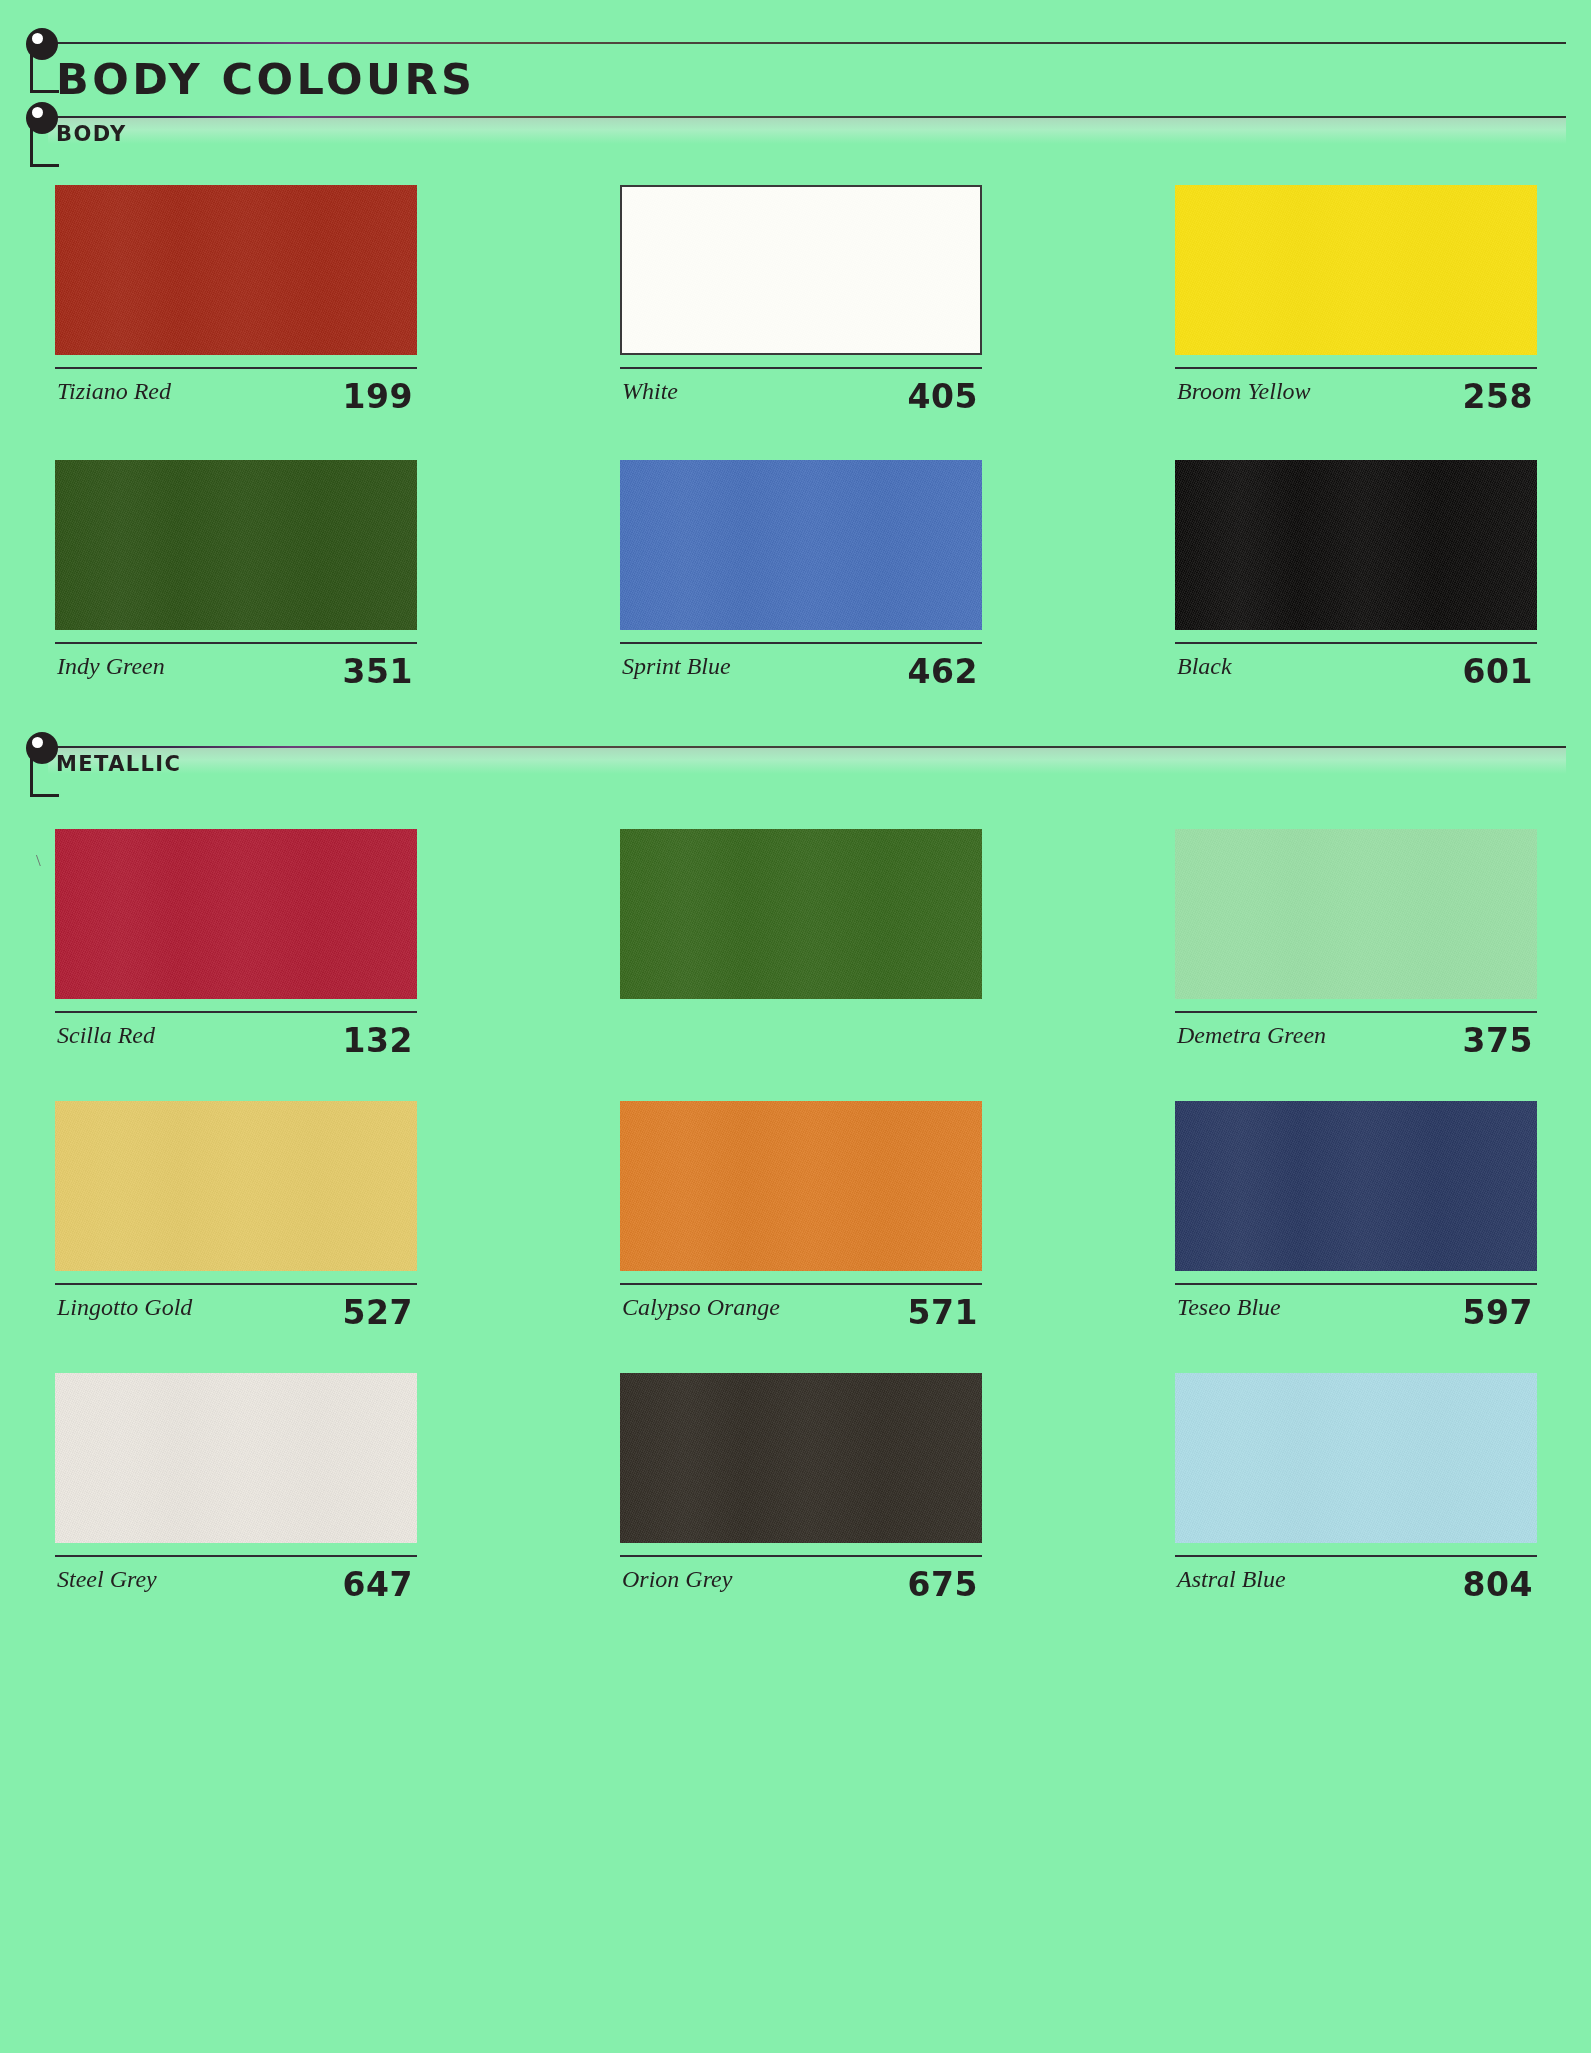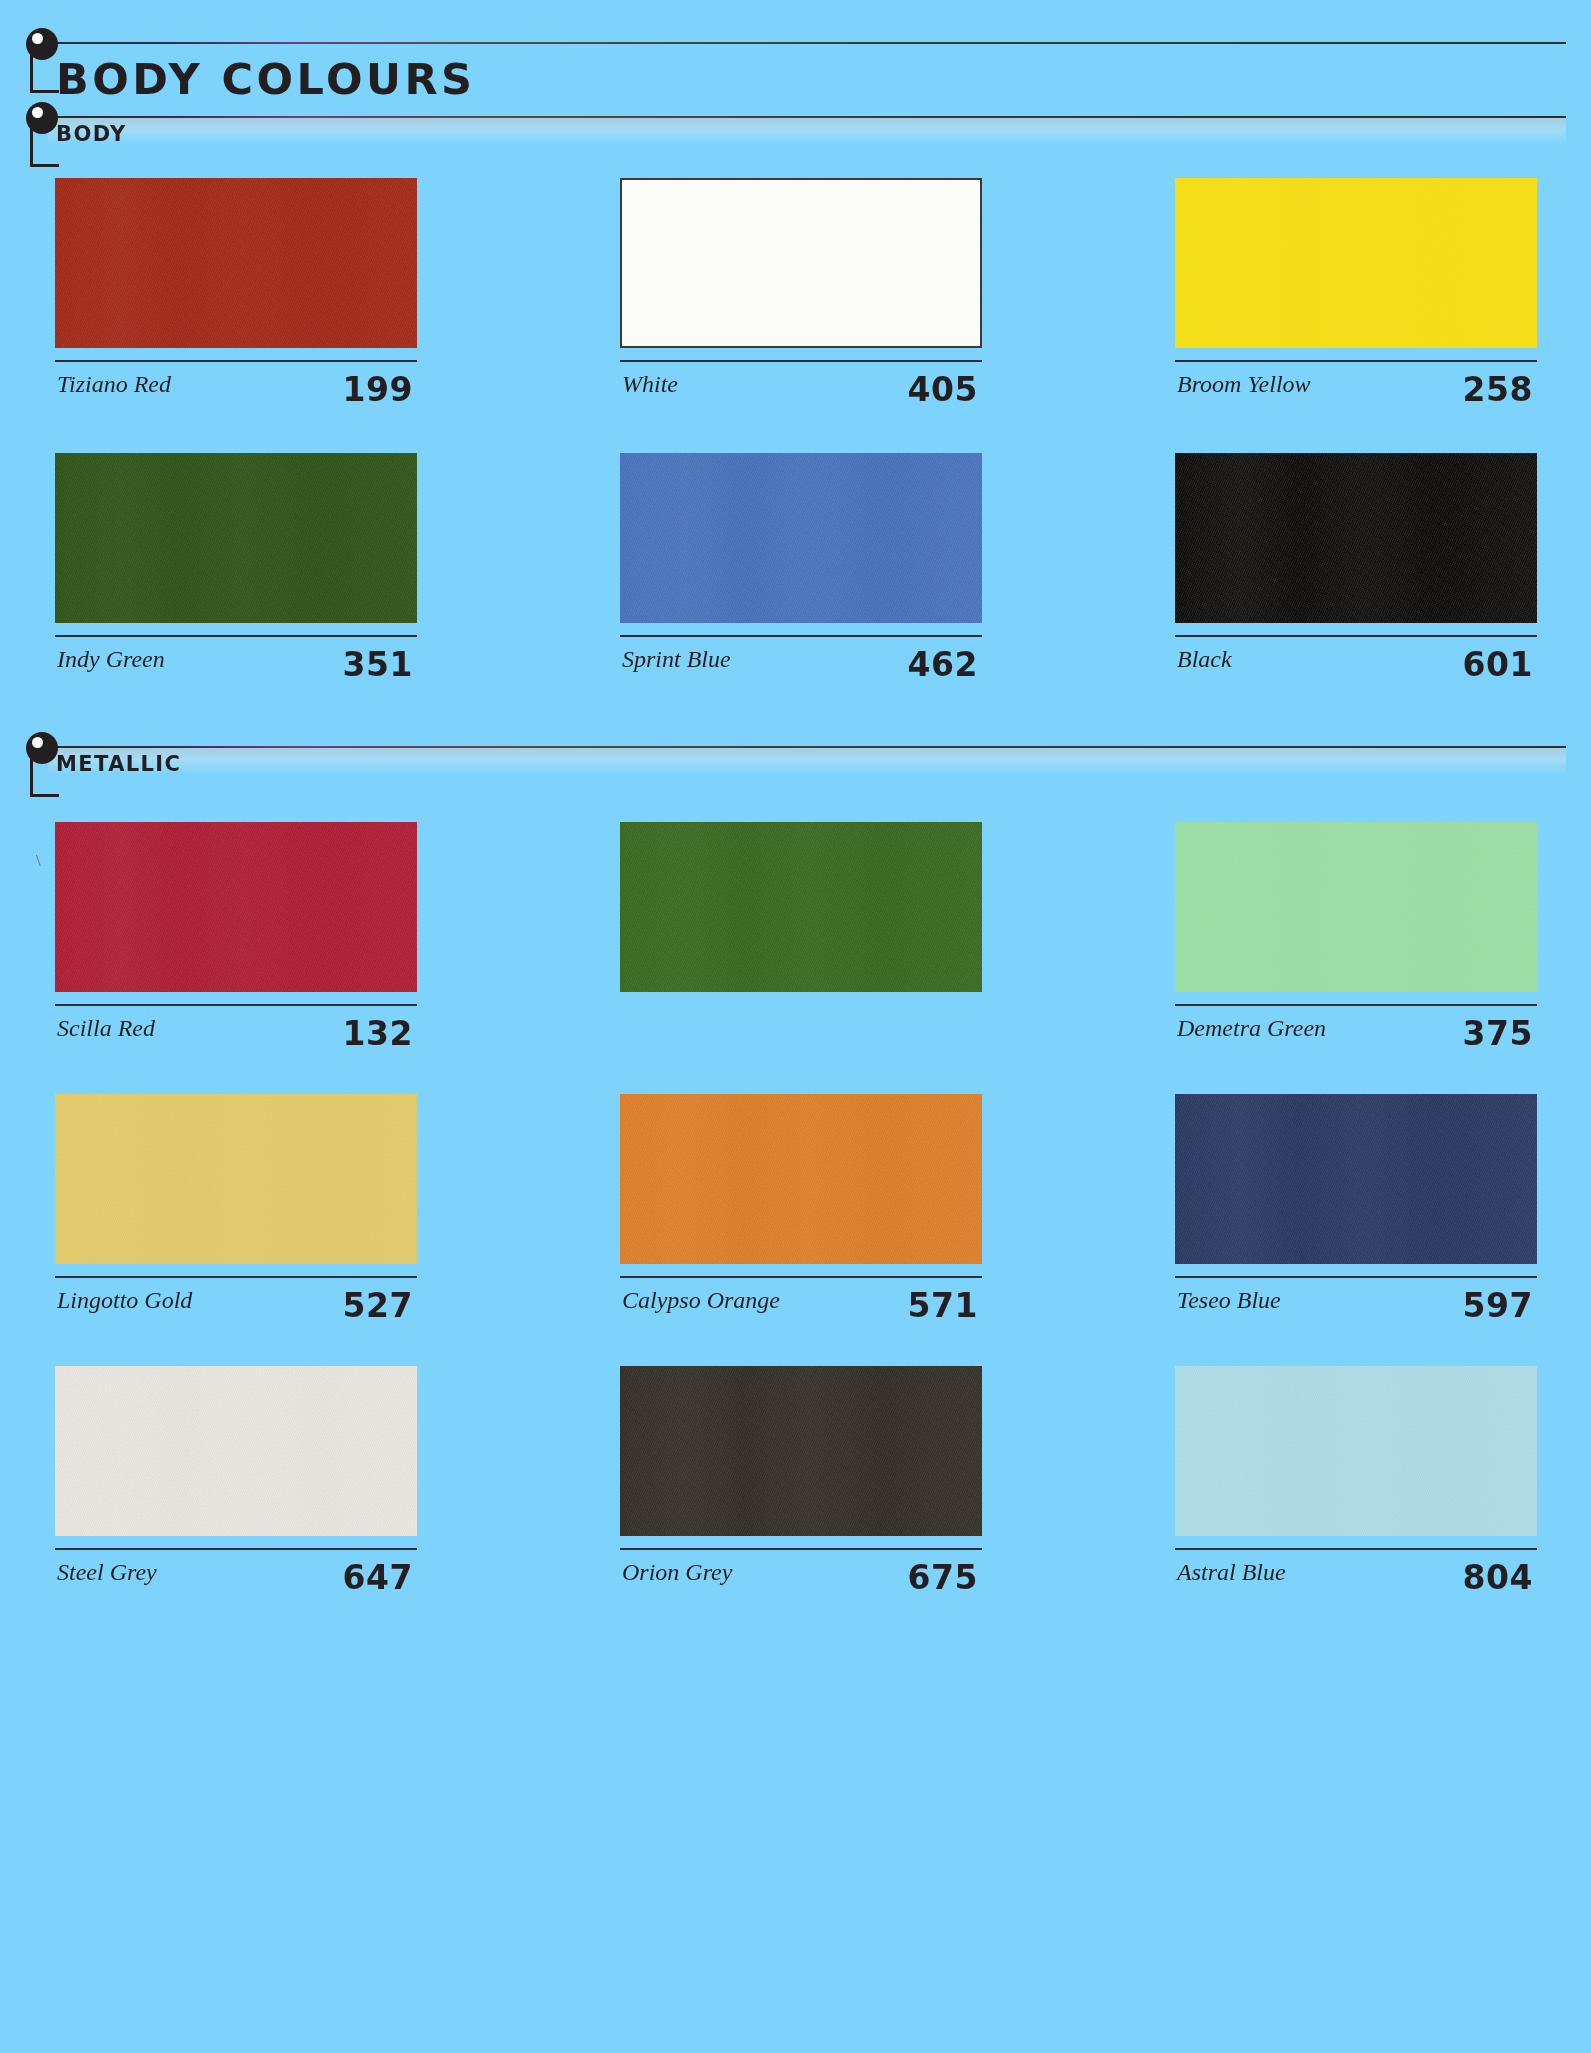--- a/index.html
+++ b/index.html
@@ -11,21 +11,21 @@
     width: 1591px;
     height: 2053px;
     position: relative;
     font-family: "Liberation Sans", sans-serif;
     overflow: hidden;
   }
 
   .page {
     position: absolute;
     inset: 0;
-    background: #7dd3fc;
+    background: #86efac;
   }
 
   
   .section-head {
     position: absolute;
     left: 0;
     width: 100%;
     height: 110px;
   }
   .sh-rule {
@@ -110,21 +110,21 @@
     left: 0;
     width: 100%;
   }
   .row {
     position: relative;
     width: 100%;
     height: 270px;
   }
   .cell {
     position: absolute;
-    top: 0;
+    top: 7px;
     width: 362px;
   }
   .cell.c0 { left: 55px; }
   .cell.c1 { left: 620px; }
   .cell.c2 { left: 1175px; }
 
   .chip {
     width: 362px;
     height: 170px;
     box-sizing: border-box;

